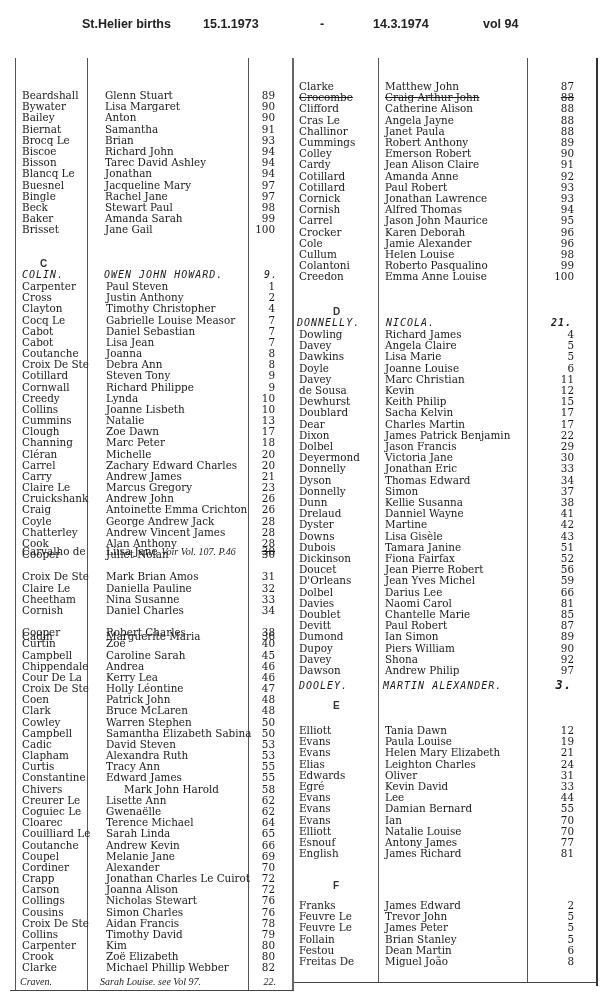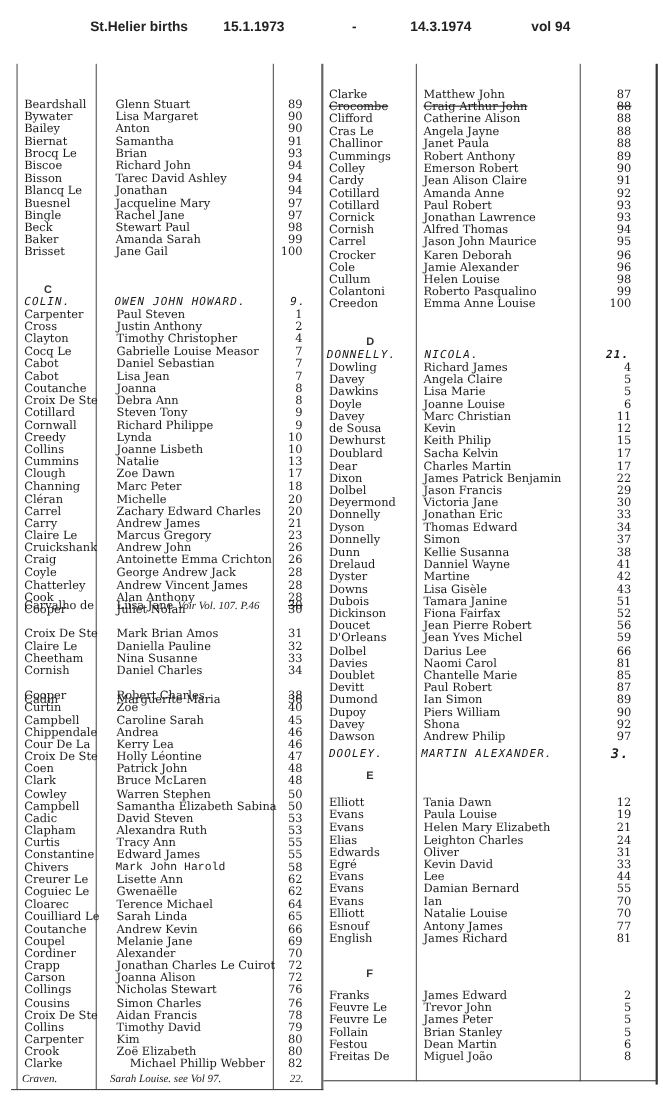--- a/index.html
+++ b/index.html
@@ -333,21 +333,21 @@
       <span class="fn" style="left: 106px;">Tracy Ann</span>
       <span class="no" style="left: 250px; width: 25px;">55</span>
     </div>
     <div class="row" style="top: 772.48px; left: 0px; width: 603px;">
       <span class="sur" style="left: 22px;">Constantine</span>
       <span class="fn" style="left: 106px;">Edward James</span>
       <span class="no" style="left: 250px; width: 25px;">55</span>
     </div>
     <div class="row" style="top: 783.65px; left: 0px; width: 603px;">
       <span class="sur" style="left: 22px;">Chivers</span>
-      <span class="fn" style="left: 105px; font-family: Liberation Mono, monospace;">Mark John Harold</span>
+      <span class="fn" style="left: 124px;">Mark John Harold</span>
       <span class="no" style="left: 250px; width: 25px;">58</span>
     </div>
     <div class="row" style="top: 794.82px; left: 0px; width: 603px;">
       <span class="sur" style="left: 22px;">Creurer Le</span>
       <span class="fn" style="left: 106px;">Lisette Ann</span>
       <span class="no" style="left: 250px; width: 25px;">62</span>
     </div>
     <div class="row" style="top: 805.99px; left: 0px; width: 603px;">
       <span class="sur" style="left: 22px;">Coguiec Le</span>
       <span class="fn" style="left: 106px;">Gwenaëlle</span>
@@ -413,21 +413,21 @@
       <span class="fn" style="left: 106px;">Kim</span>
       <span class="no" style="left: 250px; width: 25px;">80</span>
     </div>
     <div class="row" style="top: 951.2px; left: 0px; width: 603px;">
       <span class="sur" style="left: 22px;">Crook</span>
       <span class="fn" style="left: 106px;">Zoë Elizabeth</span>
       <span class="no" style="left: 250px; width: 25px;">80</span>
     </div>
     <div class="row" style="top: 962.37px; left: 0px; width: 603px;">
       <span class="sur" style="left: 22px;">Clarke</span>
-      <span class="fn" style="left: 106px; margin-left: 12px;">Michael Phillip Webber</span>
+      <span class="fn" style="left: 106px;">Michael Phillip Webber</span>
       <span class="no" style="left: 250px; width: 25px;">82</span>
     </div>
   </div>
 <div class="row" style="top:976px;left:0;width:290px">
   <span class="sur hand" style="left:20px;font-family:'Liberation Serif',serif;letter-spacing:0">Craven.</span>
   <span class="fn hand" style="left:100px;font-family:'Liberation Serif',serif;letter-spacing:0">Sarah Louise. see Vol 97.</span>
   <span class="no hand" style="left:250px;width:26px;font-family:'Liberation Serif',serif;letter-spacing:0">22.</span>
 </div>
 
 <div id="right-C" class="col">

